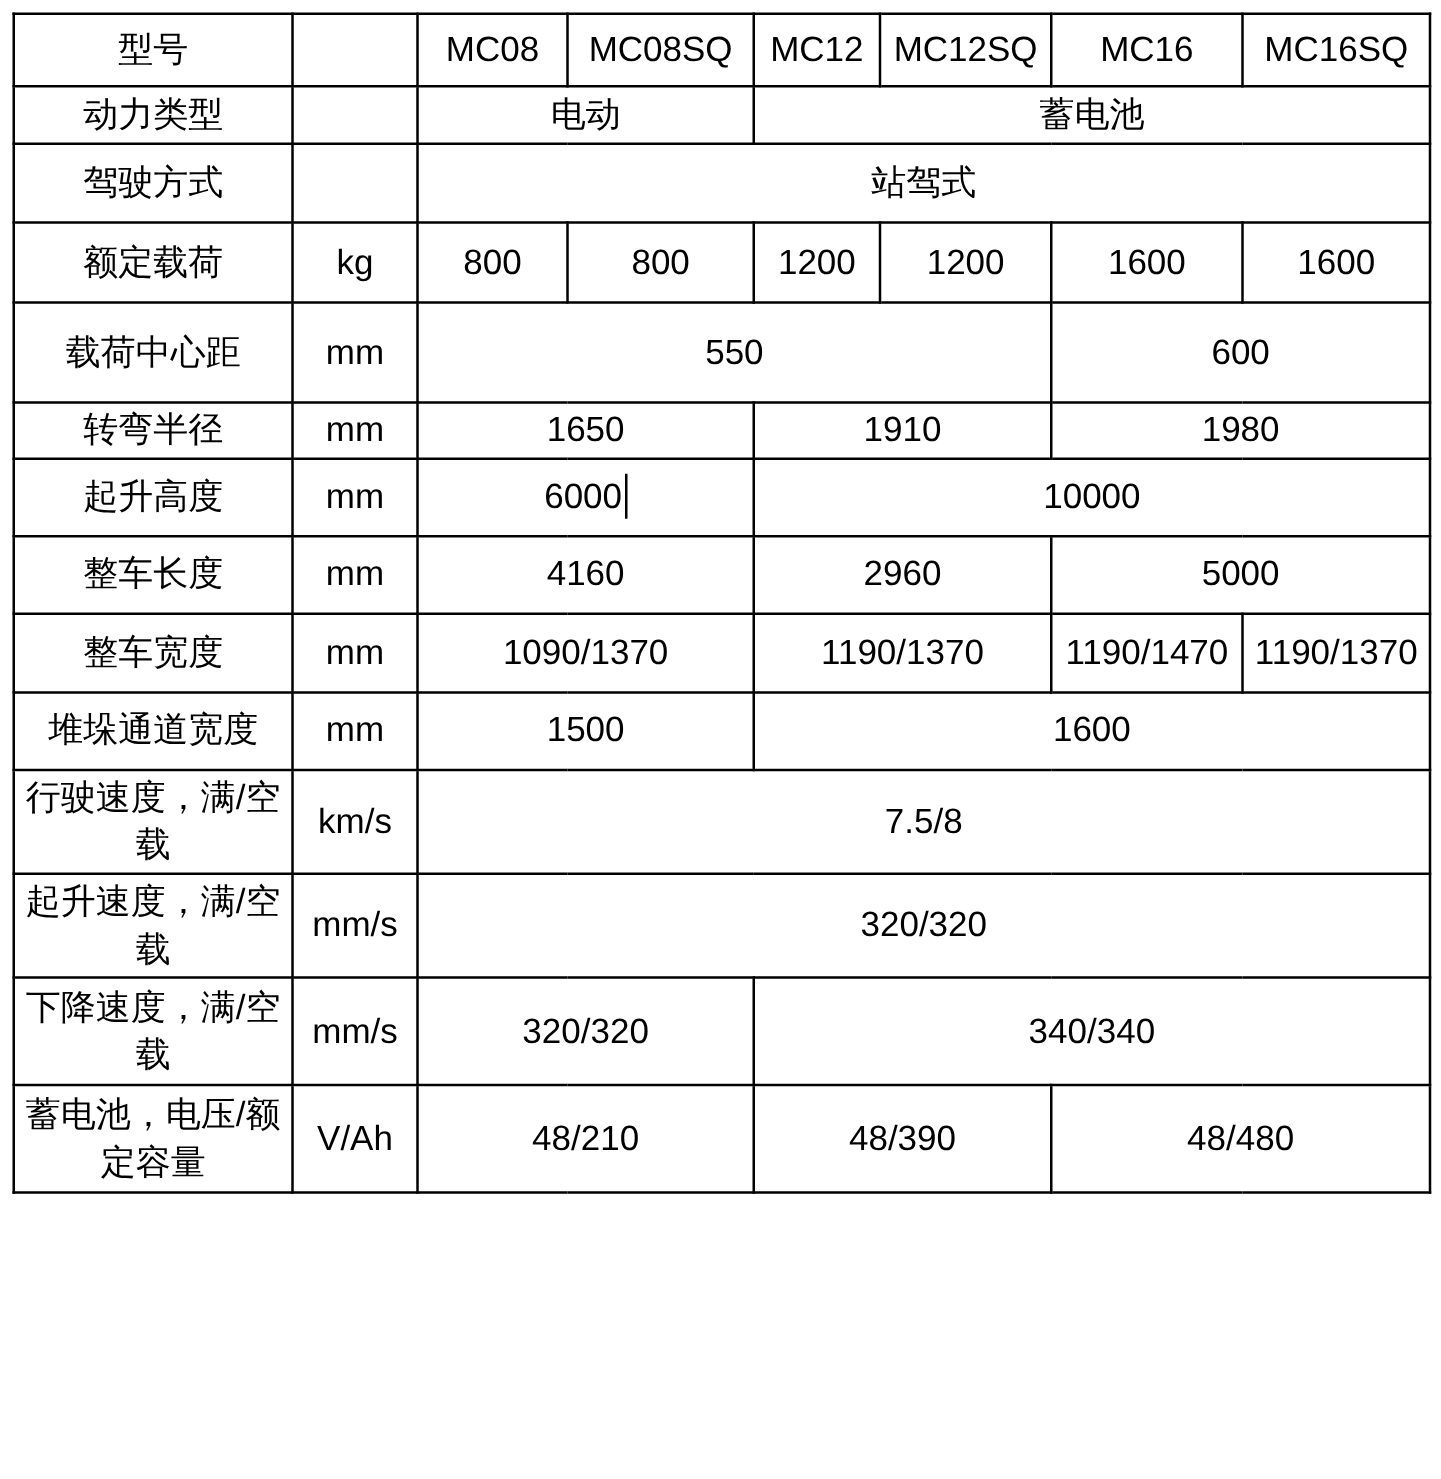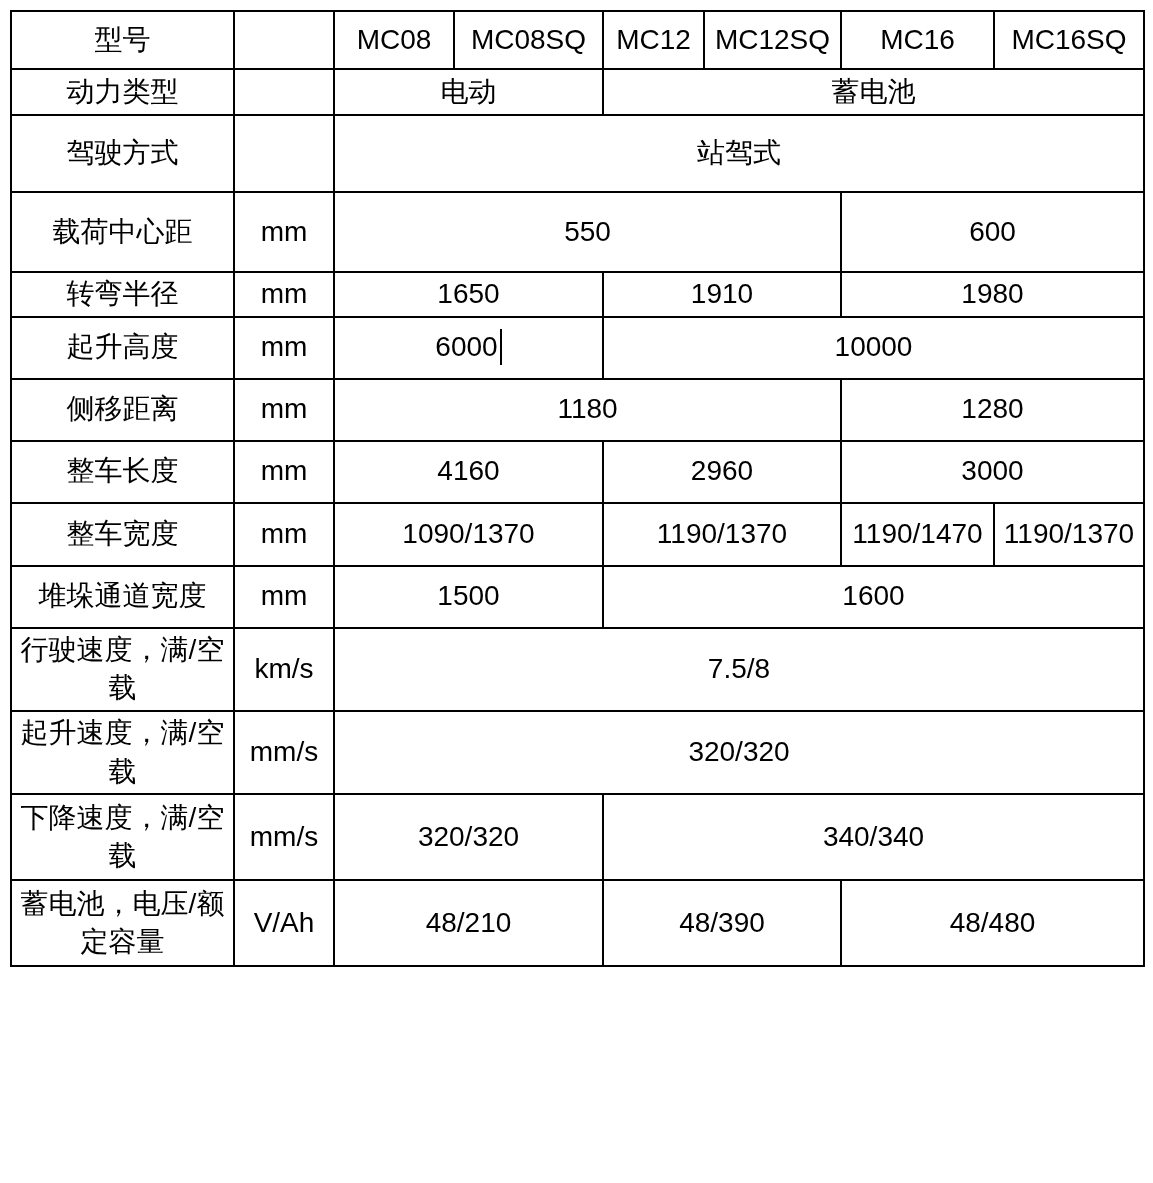--- a/index.html
+++ b/index.html
@@ -73,26 +73,36 @@
       <td>MC16SQ</td>
     </tr>
 
     <tr style="height:46px">
       <td>动力类型</td>
       <td></td>
       <td colspan="2">电动</td>
       <td colspan="4">蓄电池</td>
     </tr>
 
-    <tr style="height:77px">
+    <tr style="height:63px">
       <td>驾驶方式</td>
       <td></td>
       <td colspan="6">站驾式</td>
     </tr>
 
+    <tr style="height:64px">
+      <td>额定载荷</td>
+      <td>kg</td>
+      <td>800</td>
+      <td>800</td>
+      <td>1200</td>
+      <td>1200</td>
+      <td>1600</td>
+      <td>1600</td>
+    </tr>
 
     <tr style="height:80px">
       <td>载荷中心距</td>
       <td>mm</td>
       <td colspan="4">550</td>
       <td colspan="2">600</td>
     </tr>
 
 
     <tr style="height:43px">
@@ -105,33 +115,27 @@
 
     <tr style="height:62px">
       <td>起升高度</td>
       <td>mm</td>
       <td colspan="2">
         <span>6000</span><span class="caret"></span>
       </td>
       <td colspan="4">10000</td>
     </tr>
 
-    <tr style="height:62px">
-      <td>侧移距离</td>
-      <td>mm</td>
-      <td colspan="4">1180</td>
-      <td colspan="2">1280</td>
-    </tr>
 
     <tr style="height:62px">
       <td>整车长度</td>
       <td>mm</td>
       <td colspan="2">4160</td>
       <td colspan="2">2960</td>
-      <td colspan="2">3000</td>
+      <td colspan="2">5000</td>
     </tr>
 
     <tr style="height:63px">
       <td>整车宽度</td>
       <td>mm</td>
       <td colspan="2">1090/1370</td>
       <td colspan="2">1190/1370</td>
       <td>1190/1470</td>
       <td>1190/1370</td>
     </tr>

